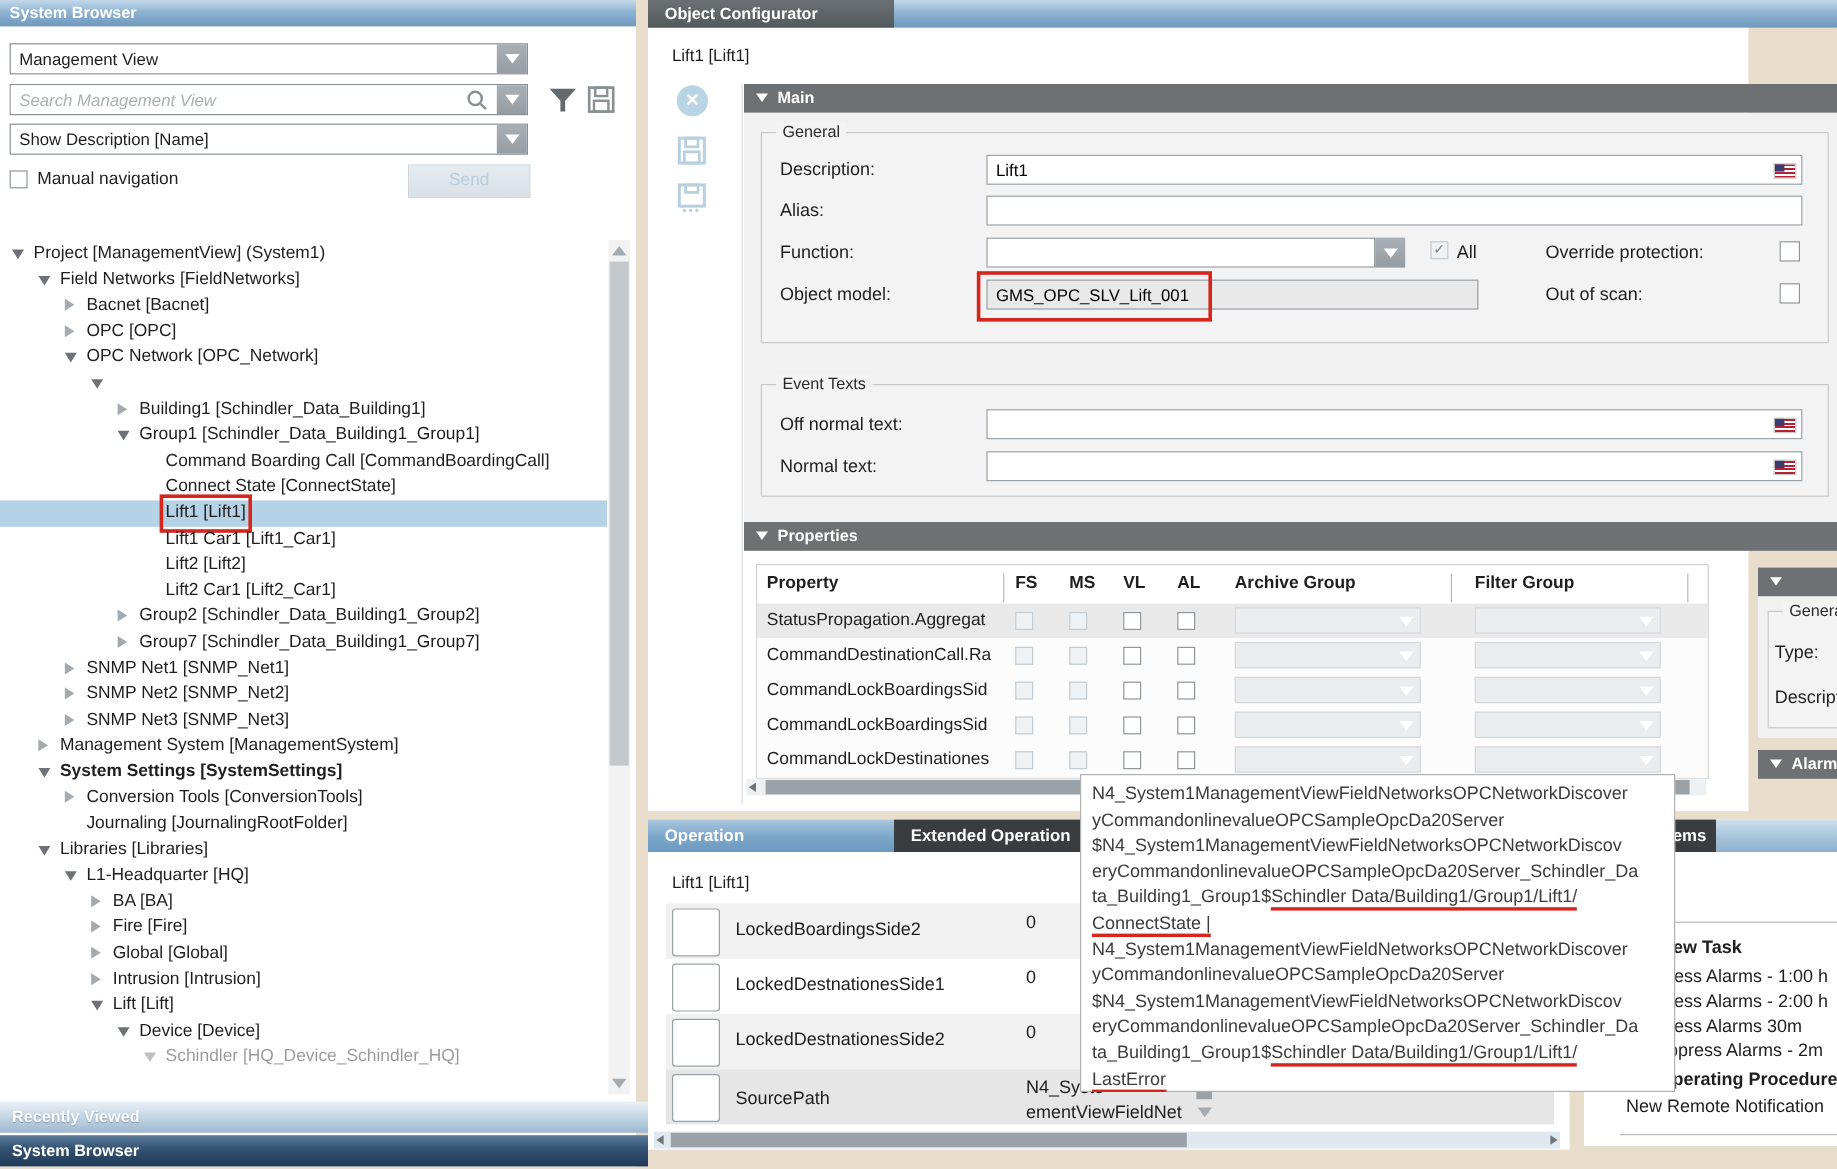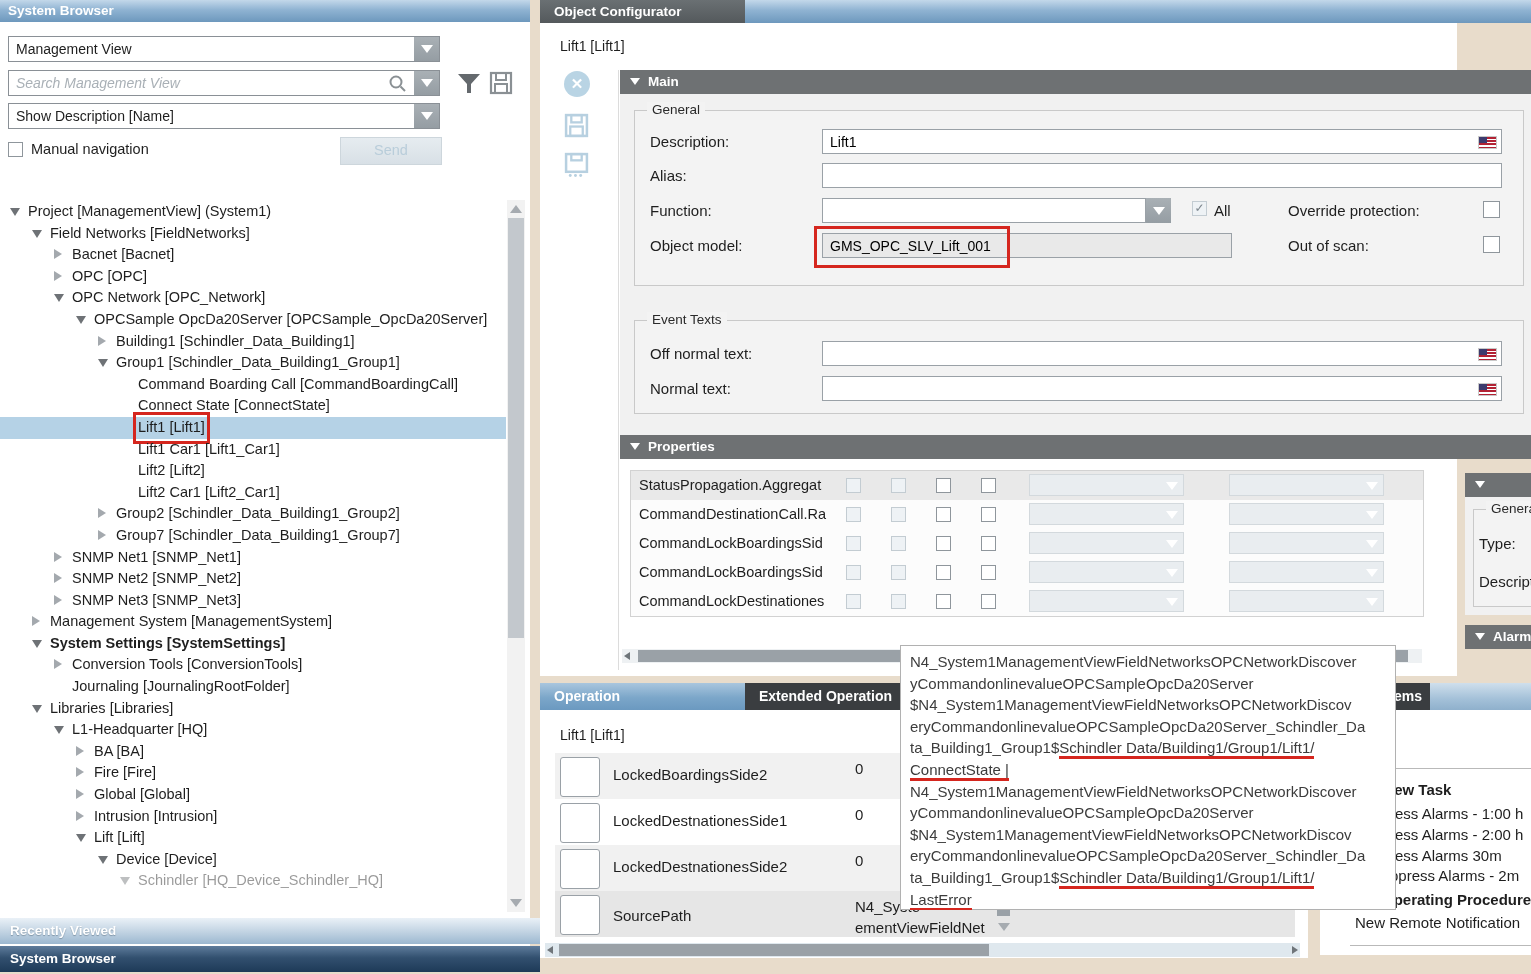--- a/index.html
+++ b/index.html
@@ -167,21 +167,21 @@
     <span class="cb abs" style="left:8px;top:142px;"></span>
     <span class="abs" style="left:31px;top:141px;font-size:14.5px;">Manual navigation</span>
     <div class="send-btn">Send</div>
 
     <div id="tree">
         <div class="trow"><span class="exp expanded" style="left: 10px;"></span><span class="tlabel" style="margin-left: 28px;">Project [ManagementView] (System1)</span></div>
         <div class="trow"><span class="exp expanded" style="left: 32px;"></span><span class="tlabel" style="margin-left: 50px;">Field Networks [FieldNetworks]</span></div>
         <div class="trow"><span class="exp collapsed" style="left: 54px;"></span><span class="tlabel" style="margin-left: 72px;">Bacnet [Bacnet]</span></div>
         <div class="trow"><span class="exp collapsed" style="left: 54px;"></span><span class="tlabel" style="margin-left: 72px;">OPC [OPC]</span></div>
         <div class="trow"><span class="exp expanded" style="left: 54px;"></span><span class="tlabel" style="margin-left: 72px;">OPC Network [OPC_Network]</span></div>
-        <div class="trow"><span class="exp expanded" style="left: 76px;"></span><span class="tlabel" style="margin-left: 94px;">OPCSample OpcDa20Server [OPCSample_OpcDa20Server]</span></div>
+        <div class="trow"><span class="exp expanded" style="left: 76px;"></span></div>
         <div class="trow"><span class="exp collapsed" style="left: 98px;"></span><span class="tlabel" style="margin-left: 116px;">Building1 [Schindler_Data_Building1]</span></div>
         <div class="trow"><span class="exp expanded" style="left: 98px;"></span><span class="tlabel" style="margin-left: 116px;">Group1 [Schindler_Data_Building1_Group1]</span></div>
         <div class="trow"><span class="tlabel" style="margin-left: 138px;">Command Boarding Call [CommandBoardingCall]</span></div>
         <div class="trow"><span class="tlabel" style="margin-left: 138px;">Connect State [ConnectState]</span></div>
         <div class="trow sel"><span class="tlabel annotated" style="margin-left: 138px;">Lift1 [Lift1]</span></div>
         <div class="trow"><span class="tlabel" style="margin-left: 138px;">Lift1 Car1 [Lift1_Car1]</span></div>
         <div class="trow"><span class="tlabel" style="margin-left: 138px;">Lift2 [Lift2]</span></div>
         <div class="trow"><span class="tlabel" style="margin-left: 138px;">Lift2 Car1 [Lift2_Car1]</span></div>
         <div class="trow"><span class="exp collapsed" style="left: 98px;"></span><span class="tlabel" style="margin-left: 116px;">Group2 [Schindler_Data_Building1_Group2]</span></div>
         <div class="trow"><span class="exp collapsed" style="left: 98px;"></span><span class="tlabel" style="margin-left: 116px;">Group7 [Schindler_Data_Building1_Group7]</span></div>
@@ -274,20 +274,32 @@
     <span class="flag" style="left:938px;top:348px;"></span>
     <span class="flabel" style="left:110px;top:380px;">Normal text:</span>
     <input class="tinput" style="left: 282px; top: 376px; width: 680px;" value="">
     <span class="flag" style="left:938px;top:383px;"></span>
 
     <div class="abs sec-hdr" style="left:80px;top:435px;width:911px;height:24px;">
       <span class="sec-tri"></span><span>Properties</span>
     </div>
 
     <div id="ptable">
+      <div class="phead">
+        <span style="left:8px;">Property</span>
+        <span style="left:215px;">FS</span>
+        <span style="left:260px;">MS</span>
+        <span style="left:305px;">VL</span>
+        <span style="left:350px;">AL</span>
+        <span style="left:398px;">Archive Group</span>
+        <span style="left:598px;">Filter Group</span>
+        <span class="psep" style="left:205px;"></span>
+        <span class="psep" style="left:578px;"></span>
+        <span class="psep" style="left:775px;"></span>
+      </div>
       <div>
           <div class="prow first">
             <span class="pname">StatusPropagation.Aggregat</span>
             <span class="pcb" style="left: 215px;"></span>
             <span class="pcb" style="left: 260px;"></span>
             <span class="pcb en" style="left: 305px;"></span>
             <span class="pcb en" style="left: 350px;"></span>
             <div class="pdd" style="left: 398px;"></div>
             <div class="pdd" style="left: 598px;"></div>
           </div>

